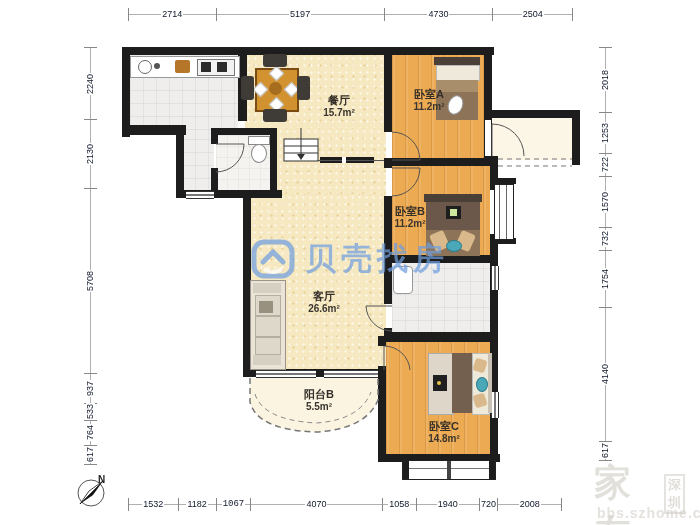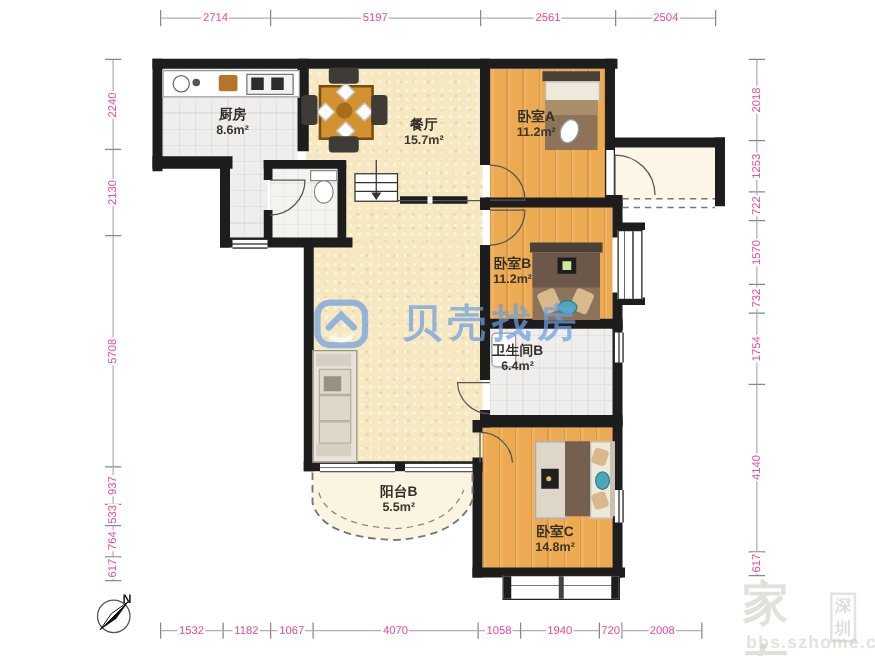--- a/index.html
+++ b/index.html
@@ -14,31 +14,31 @@
   .cream{background:#fbf6e6}
   .w{position:absolute;background:#1d1d1d;z-index:3}
   .thin{position:absolute;background:#555;z-index:3}
   .winh{position:absolute;z-index:4;border-top:1px solid #333;border-bottom:1px solid #333;background:linear-gradient(#fff 38%,#777 38% 62%,#fff 62%)}
   .winv{position:absolute;z-index:4;border-left:1px solid #333;border-right:1px solid #333;background:linear-gradient(90deg,#fff 38%,#777 38% 62%,#fff 62%)}
   .open{position:absolute;z-index:4;background:#fff}
   .furn{position:absolute;z-index:4}
   #overlay{position:absolute;left:0;top:0;z-index:5}
   .rlabel{position:absolute;z-index:6;width:64px;text-align:center;color:#332e28;font-weight:700;font-size:11px;line-height:1.2;pointer-events:none}
   .rarea{display:block;font-size:10px;font-weight:600;color:#3a352e}
-  .dimstrip{position:absolute;display:flex;z-index:2;color:#ec4899}
+  .dimstrip{position:absolute;display:flex;z-index:2;color:#0f172a}
   .seg{box-sizing:border-box;position:relative;display:flex;align-items:center;justify-content:center}
   .seg-h{height:13px;border-left:1px solid #888}
   .seg-h:last-child{border-right:1px solid #888}
   .seg-h::before{content:"";position:absolute;left:0;right:0;top:6px;height:1px;background:#b0b0b0}
   .seg-v{width:13px;border-top:1px solid #888;flex-direction:column}
   .seg-v:last-child{border-bottom:1px solid #888}
   .seg-v::before{content:"";position:absolute;top:0;bottom:0;left:6px;width:1px;background:#b0b0b0}
   .dlab{position:relative;z-index:1;background:#fff;font-size:9px;padding:0 1px;white-space:nowrap;line-height:1}
   .seg-v .dlab{writing-mode:vertical-rl;transform:rotate(180deg);padding:1px 0}
-  #wm-beike{position:absolute;left:250px;top:238px;z-index:7;display:flex;align-items:flex-start;gap:26px;opacity:.72}
+  #wm-beike{position:absolute;left:250px;top:238px;z-index:7;display:flex;align-items:flex-start;gap:9px;opacity:.72}
   #wm-beike-text{font-size:31px;font-weight:700;color:#6f9fe0;letter-spacing:5px;white-space:nowrap}
   #wm-corner{position:absolute;z-index:7}
   #wm-jiazai{position:absolute;left:594px;top:458px;font-size:37px;font-weight:700;color:rgba(198,193,184,.50);letter-spacing:2px}
   #wm-city{position:absolute;left:664px;top:474px;font-size:13px;font-weight:700;color:rgba(198,193,184,.55);border:2px solid rgba(198,193,184,.45);padding:0 2px}
   #wm-site{position:absolute;left:597px;top:505px;font-size:14px;font-weight:700;color:rgba(203,198,190,.5);letter-spacing:1px}
   #north-label{position:absolute;left:98px;top:474px;z-index:6;font-size:10px;font-weight:700;color:#222}
   .bay{position:absolute;z-index:4;background:#fff;border:1px solid #222}
 </style>
 </head>
 <body>
@@ -196,50 +196,49 @@
       <line x1="301" y1="128" x2="301" y2="156"></line>
       <polygon points="297,154 305,154 301,160" fill="#333" stroke="none"></polygon>
     </g>
     <g>
       <circle cx="91" cy="493" r="13" fill="none" stroke="#555" stroke-width="1"></circle>
       <polygon points="80,504 103,481 93,495" fill="#111"></polygon>
       <polygon points="80,504 103,481 89,491" fill="#fff" stroke="#111" stroke-width="0.8"></polygon>
     </g>
   </svg>
 
-  <div class="rlabel" style="left:154px;top:86px"><span>厨房</span><span class="rarea">8.6m²</span></div>
   <div class="rlabel" style="left:307px;top:94px"><span>餐厅</span><span class="rarea">15.7m²</span></div>
   <div class="rlabel" style="left:397px;top:88px"><span>卧室A</span><span class="rarea">11.2m²</span></div>
   <div class="rlabel" style="left:378px;top:205px"><span>卧室B</span><span class="rarea">11.2m²</span></div>
-  <div class="rlabel" style="left:382px;top:275px"><span>卫生间B</span><span class="rarea">6.4m²</span></div>
+  <div class="rlabel" style="left:292px;top:290px"><span>客厅</span><span class="rarea">26.6m²</span></div>
   <div class="rlabel" style="left:287px;top:388px"><span>阳台B</span><span class="rarea">5.5m²</span></div>
   <div class="rlabel" style="left:412px;top:420px"><span>卧室C</span><span class="rarea">14.8m²</span></div>
 
   <div id="dim-top" class="dimstrip" style="left:128px;top:8px">
       <div class="seg seg-h" style="width: 87.7px;">
         <span class="dlab">2714</span>
       </div>
       <div class="seg seg-h" style="width: 167.9px;">
         <span class="dlab">5197</span>
       </div>
       <div class="seg seg-h" style="width: 108.7px;">
-        <span class="dlab">2561</span>
+        <span class="dlab">4730</span>
       </div>
       <div class="seg seg-h" style="width: 80.9px;">
         <span class="dlab">2504</span>
       </div>
     </div>
   <div id="dim-bottom" class="dimstrip" style="left:128px;top:498px">
       <div class="seg seg-h" style="width: 49.5px;">
         <span class="dlab">1532</span>
       </div>
       <div class="seg seg-h" style="width: 38.2px;">
         <span class="dlab">1182</span>
       </div>
-      <div class="seg seg-h" style="width: 34.5px;">
+      <div class="seg seg-h" style="width: 34.5px; font-family: Liberation Mono, monospace;">
         <span class="dlab">1067</span>
       </div>
       <div class="seg seg-h" style="width: 131.5px;">
         <span class="dlab">4070</span>
       </div>
       <div class="seg seg-h" style="width: 34.2px;">
         <span class="dlab">1058</span>
       </div>
       <div class="seg seg-h" style="width: 62.7px;">
         <span class="dlab">1940</span>

